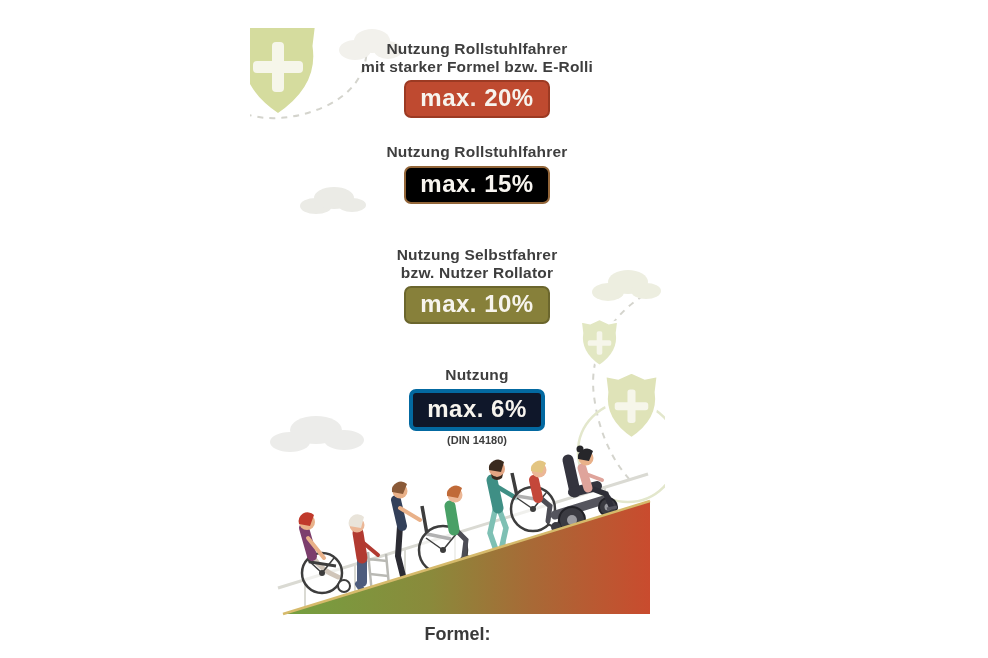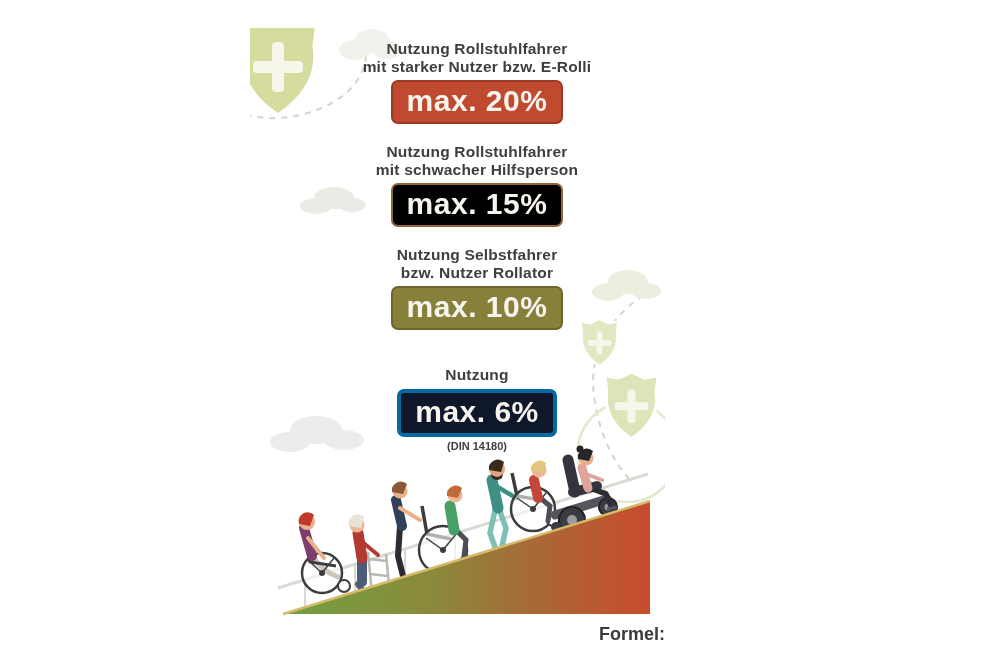--- a/index.html
+++ b/index.html
@@ -4,27 +4,27 @@
 <style>
   html,body{margin:0;padding:0;background:#ffffff;}
   body{width:988px;height:658px;overflow:hidden;position:relative;
        font-family:"Liberation Sans","DejaVu Sans",sans-serif;}
   .strip{position:absolute;left:250px;top:0;width:415px;height:658px;overflow:hidden;background:#ffffff;margin-top:28px;}
   .deco{position:absolute;left:0;top:0;width:415px;height:658px;z-index:1;}
   .sections{position:absolute;left:0;top:0;width:415px;z-index:2;}
   .section{position:absolute;left:42px;width:370px;text-align:center;}
   .sec-line{font-size:15.5px;line-height:17.5px;font-weight:700;color:#3e3e3e;letter-spacing:.2px;}
   .badge{display:inline-block;margin-top:5px;padding:2px 14px 4px 14px;border-radius:7px;
-         font-size:30px;font-weight:700;color:#f7f4ee;letter-spacing:.5px;}
+         font-size:24px;font-weight:700;color:#f7f4ee;letter-spacing:.5px;}
   .badge--20{background:#bf4a30;border:2px solid #9c3a23;}
   .badge--15{background:#000000;border:2px solid #936639;}
   .badge--10{background:#87803a;border:2px solid #6b662d;}
   .badge--6 {background:#0f172a;border:4px solid #0369a1;}
   .note{margin-top:3px;font-size:11px;font-weight:700;color:#3e3e3e;}
-  .formula{position:absolute;left:0;top:596px;width:415px;text-align:right;z-index:2;}
+  .formula{position:absolute;left:0;top:596px;width:415px;text-align:center;z-index:2;}
   .formula-title{font-size:18px;font-weight:700;color:#3a3a3a;}
   .formula-eq{margin-top:3px;font-size:17px;font-weight:700;color:#3a3a3a;}
   .s1{top:12px}.s2{top:115px}.s3{top:218px}.s4{top:338px}
 </style>
 </head>
 <body>
 
 <div class="strip">
 
   <svg class="deco" viewBox="0 0 415 658">
@@ -174,27 +174,26 @@
     </g>
 
     <polygon points="33,586 400,586 400,473" fill="url(#rampGrad)"></polygon>
     <line x1="33" y1="586" x2="400" y2="473" stroke="#d6ba6b" stroke-width="2.5"></line>
   </svg>
 
   <div class="sections">
 
     <div class="section s1">
       <div class="sec-line">Nutzung Rollstuhlfahrer</div>
-      <div class="sec-line">mit starker Nutzer bzw. E-Rolli</div>
+      <div class="sec-line">mit starker Formel bzw. E-Rolli</div>
       <div><span class="badge badge--20">max. 20%</span></div>
     </div>
 
     <div class="section s2">
       <div class="sec-line">Nutzung Rollstuhlfahrer</div>
-      <div class="sec-line">mit schwacher Hilfsperson</div>
       <div><span class="badge badge--15">max. 15%</span></div>
     </div>
 
     <div class="section s3">
       <div class="sec-line">Nutzung Selbstfahrer</div>
       <div class="sec-line">bzw. Nutzer Rollator</div>
       <div><span class="badge badge--10">max. 10%</span></div>
     </div>
 
     <div class="section s4">

